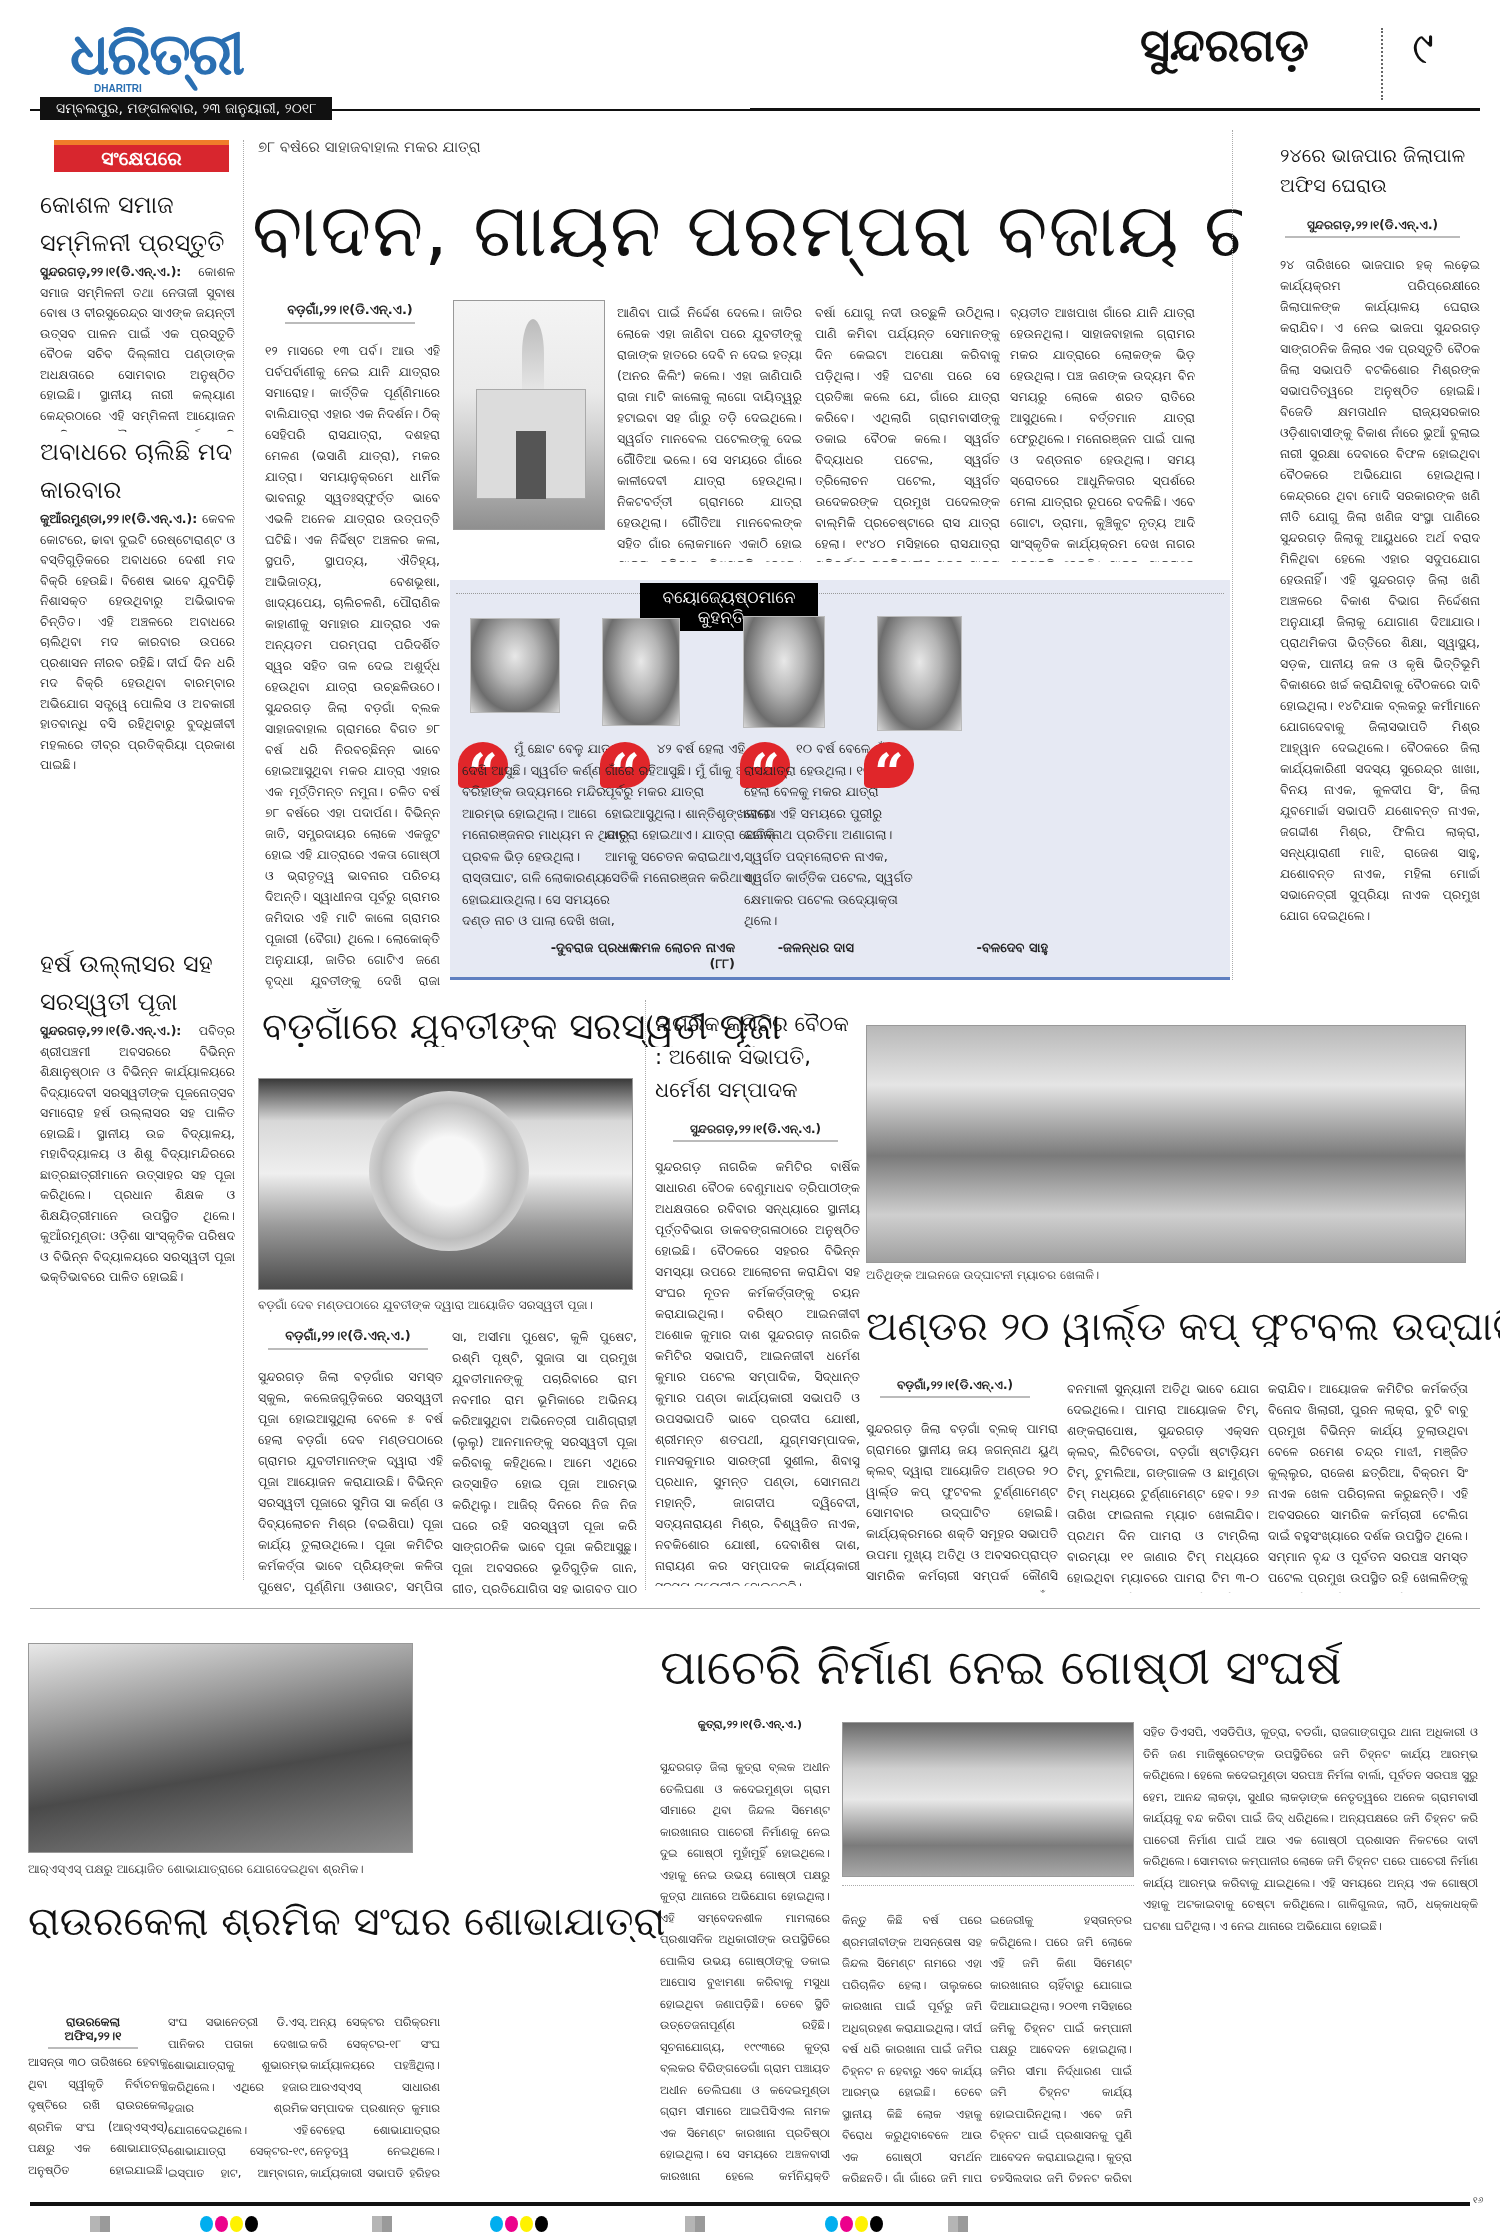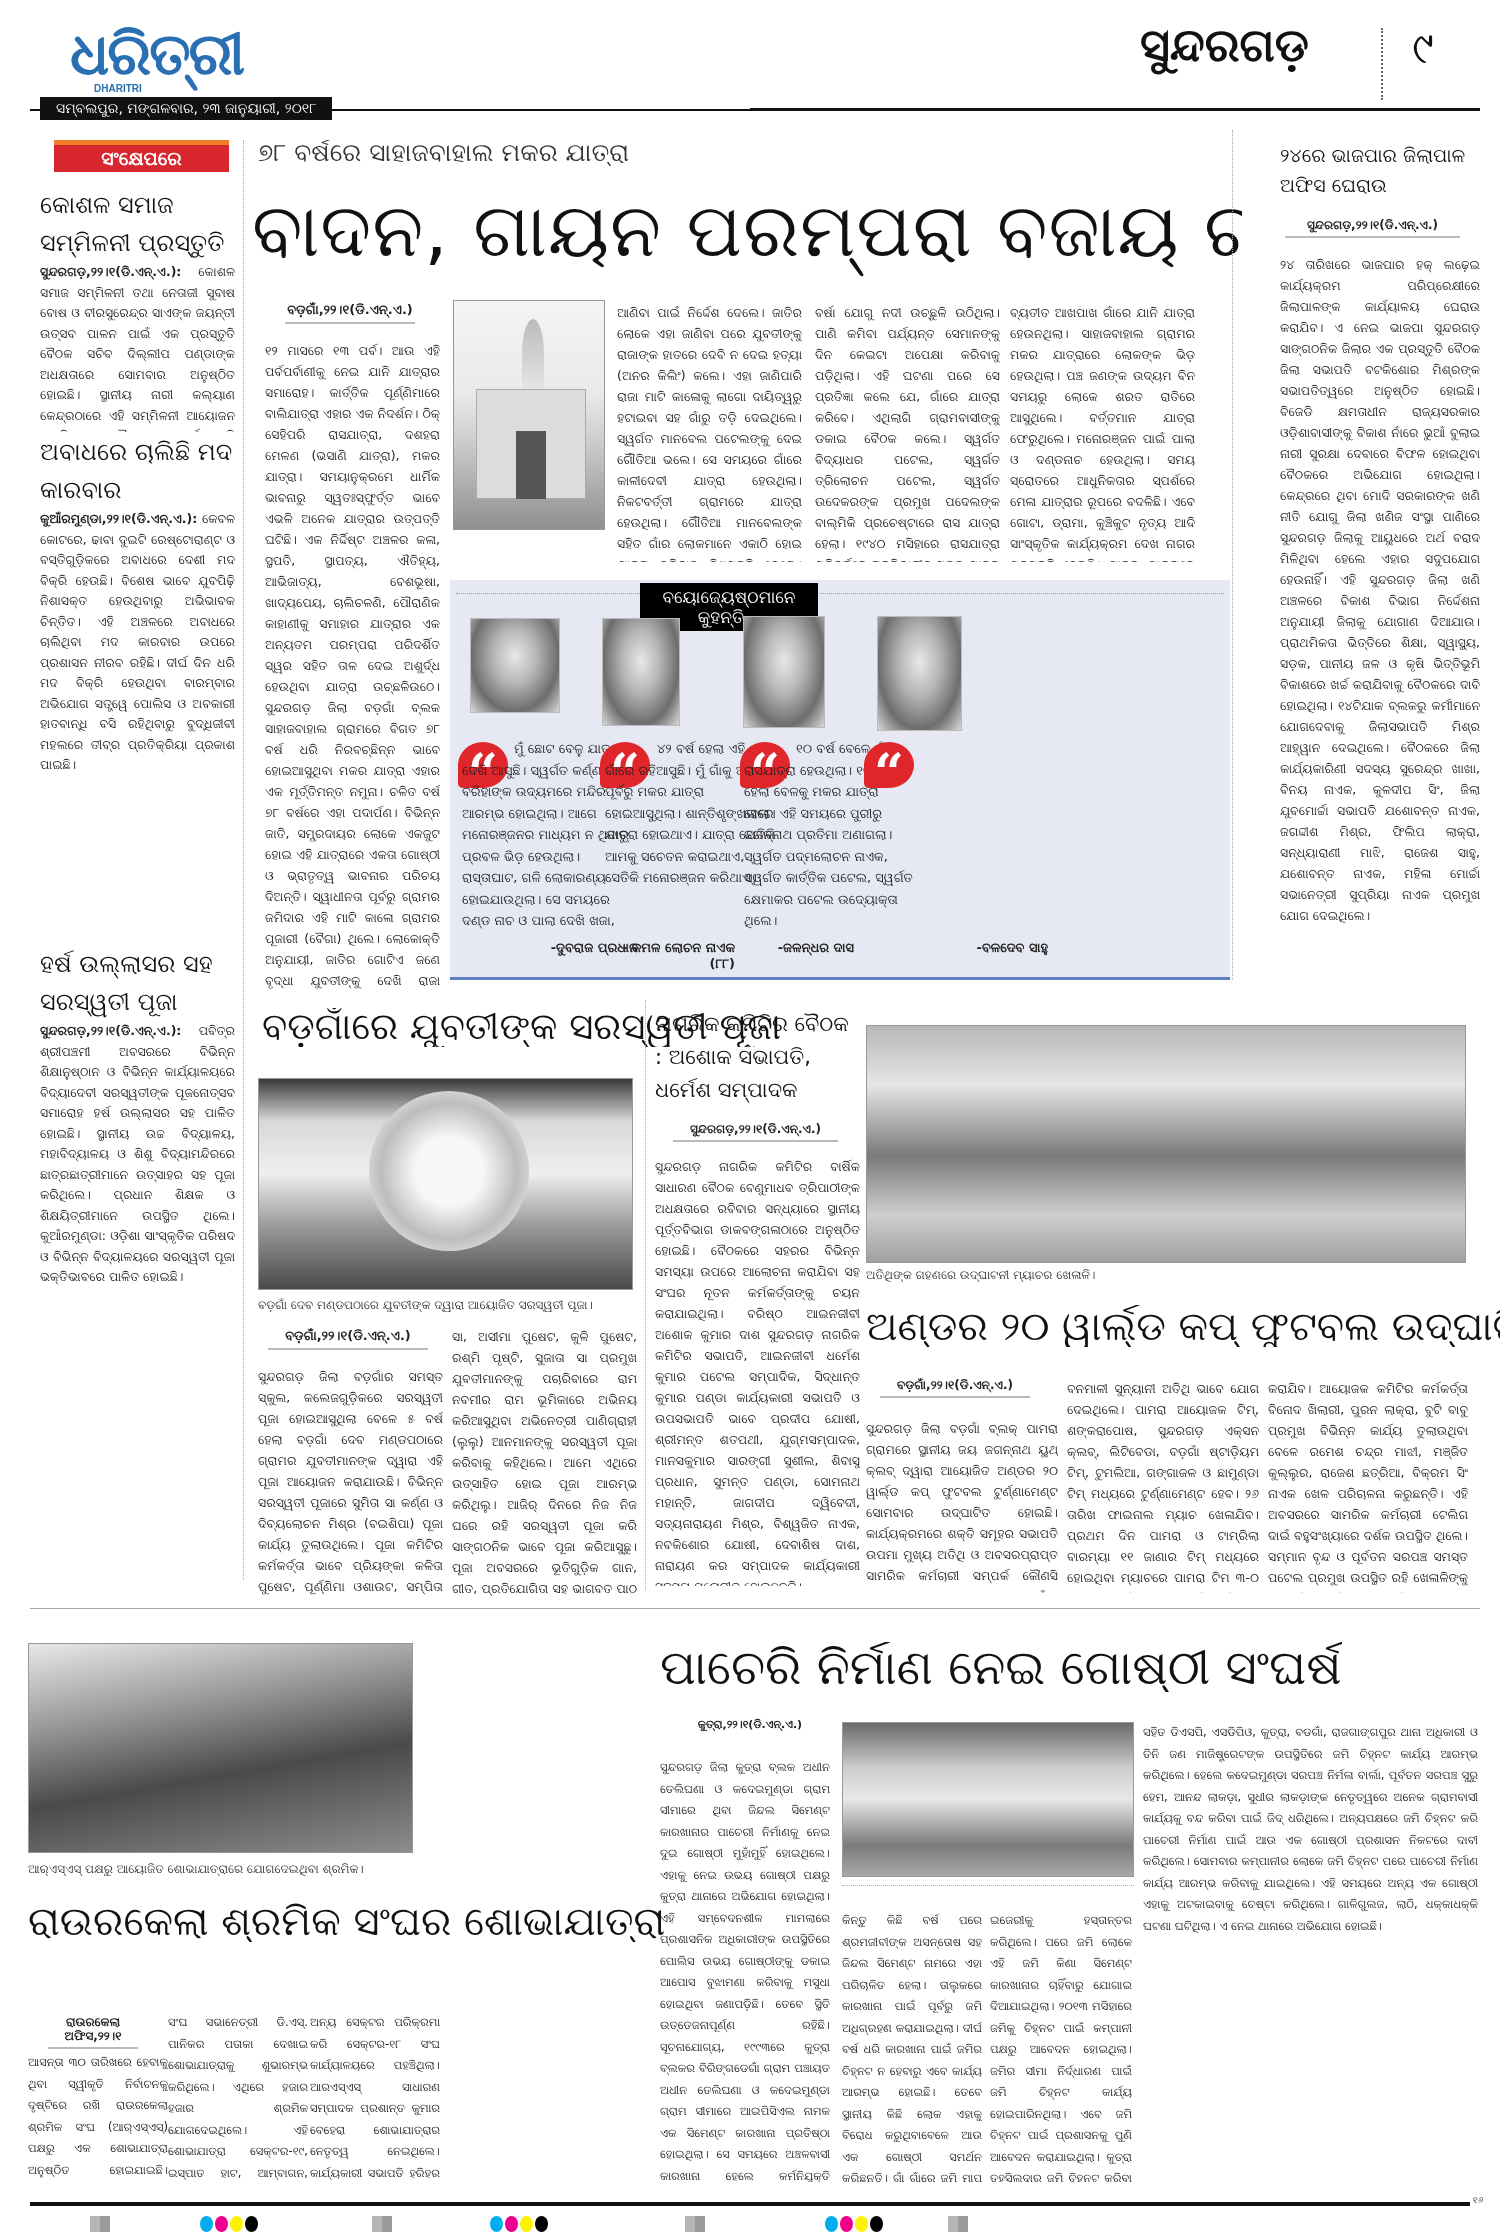--- a/index.html
+++ b/index.html
@@ -65,21 +65,21 @@
 <div class="abs" style="left:40px;top:945px;width:195px;height:640px;">
   <div class="hl" style="font-size:24px;line-height:38px;white-space:normal;height:76px;">ହର୍ଷ ଉଲ୍ଲାସର ସହ ସରସ୍ୱତୀ ପୂଜା ପାଳିତ</div>
   <div class="txt" style="height:555px;font-size:12.5px;line-height:20.5px;">
     <b>ସୁନ୍ଦରଗଡ଼,୨୨।୧(ଡି.ଏନ୍.ଏ.):</b>
     <span>ପବିତ୍ର ଶ୍ରୀପଞ୍ଚମୀ ଅବସରରେ ବିଭିନ୍ନ ଶିକ୍ଷାନୁଷ୍ଠାନ ଓ ବିଭିନ୍ନ କାର୍ଯ୍ୟାଳୟରେ ବିଦ୍ୟାଦେବୀ ସରସ୍ୱତୀଙ୍କ ପୂଜନୋତ୍ସବ ସମାରୋହ ହର୍ଷ ଉଲ୍ଲାସର ସହ ପାଳିତ ହୋଇଛି। ସ୍ଥାନୀୟ ଉଚ୍ଚ ବିଦ୍ୟାଳୟ, ମହାବିଦ୍ୟାଳୟ ଓ ଶିଶୁ ବିଦ୍ୟାମନ୍ଦିରରେ ଛାତ୍ରଛାତ୍ରୀମାନେ ଉତ୍ସାହର ସହ ପୂଜା କରିଥିଲେ। ପ୍ରଧାନ ଶିକ୍ଷକ ଓ ଶିକ୍ଷୟିତ୍ରୀମାନେ ଉପସ୍ଥିତ ଥିଲେ। କୁଆଁରମୁଣ୍ଡା: ଓଡ଼ିଶା ସାଂସ୍କୃତିକ ପରିଷଦ ଓ ବିଭିନ୍ନ ବିଦ୍ୟାଳୟରେ ସରସ୍ୱତୀ ପୂଜା ଭକ୍ତିଭାବରେ ପାଳିତ ହୋଇଛି।</span>
   </div>
 </div>
 
 <div class="abs vrule" style="left:243px;top:140px;height:1440px;"></div>
 
-<div class="abs hl" style="left:258px;top:140px;font-size:25px;color:#333;">୭୮ ବର୍ଷରେ ସାହାଜବାହାଲ ମକର ଯାତ୍ରା</div>
+<div class="abs hl" style="left:258px;top:140px;font-size:15px;color:#333;">୭୮ ବର୍ଷରେ ସାହାଜବାହାଲ ମକର ଯାତ୍ରା</div>
 <div class="abs hl" style="left:252px;top:180px;width:990px;font-size:74px;line-height:100px;letter-spacing:1px;">ବାଦନ, ଗାୟନ ପରମ୍ପରା ବଜାୟ ରହିଛି</div>
 
 <div class="abs dateline" style="left:285px;top:302px;width:130px;font-size:13px;">ବଡ଼ଗାଁ,୨୨।୧(ଡି.ଏନ୍.ଏ.)</div>
 <div class="abs txt" style="left:265px;top:340px;width:175px;height:650px;">୧୨ ମାସରେ ୧୩ ପର୍ବ। ଆଉ ଏହି ପର୍ବପର୍ବାଣୀକୁ ନେଇ ଯାନି ଯାତ୍ରାର ସମାରୋହ। କାର୍ତ୍ତିକ ପୂର୍ଣ୍ଣିମାରେ ବାଲିଯାତ୍ରା ଏହାର ଏକ ନିଦର୍ଶନ। ଠିକ୍ ସେହିପରି ରାସଯାତ୍ରା, ଦଶହରା ମେଳଣ (ଭସାଣି ଯାତ୍ରା), ମକର ଯାତ୍ରା। ସମୟାନୁକ୍ରମେ ଧାର୍ମିକ ଭାବନାରୁ ସ୍ୱତଃସ୍ଫୁର୍ତ୍ତ ଭାବେ ଏଭଳି ଅନେକ ଯାତ୍ରାର ଉତ୍ପତ୍ତି ଘଟିଛି। ଏକ ନିର୍ଦ୍ଦିଷ୍ଟ ଅଞ୍ଚଳର କଳା, ସ୍ଥପତି, ସ୍ଥାପତ୍ୟ, ଐତିହ୍ୟ, ଆଭିଜାତ୍ୟ, ବେଶଭୂଷା, ଖାଦ୍ୟପେୟ, ଚାଲିଚଳଣି, ପୌରାଣିକ କାହାଣୀକୁ ସମାହାର ଯାତ୍ରାର ଏକ ଅନ୍ୟତମ ପରମ୍ପରା ପରିଦର୍ଶିତ ସ୍ୱର ସହିତ ତାଳ ଦେଇ ଅଶୁର୍ଦ୍ଧ ହେଉଥିବା ଯାତ୍ରା ଉଚ୍ଛଳିଉଠେ। ସୁନ୍ଦରଗଡ଼ ଜିଲା ବଡ଼ଗାଁ ବ୍ଲକ ସାହାଜବାହାଲ ଗ୍ରାମରେ ବିଗତ ୭୮ ବର୍ଷ ଧରି ନିରବଚ୍ଛିନ୍ନ ଭାବେ ହୋଇଆସୁଥିବା ମକର ଯାତ୍ରା ଏହାର ଏକ ମୂର୍ତ୍ତିମନ୍ତ ନମୁନା। ଚଳିତ ବର୍ଷ ୭୮ ବର୍ଷରେ ଏହା ପଦାର୍ପଣ। ବିଭିନ୍ନ ଜାତି, ସମ୍ପ୍ରଦାୟର ଲୋକେ ଏକଜୁଟ ହୋଇ ଏହି ଯାତ୍ରାରେ ଏକତା ଗୋଷ୍ଠୀ ଓ ଭ୍ରାତୃତ୍ୱ ଭାବନାର ପରିଚୟ ଦିଅନ୍ତି। ସ୍ୱାଧୀନତା ପୂର୍ବରୁ ଗ୍ରାମର ଜମିଦାର ଏହି ମାଟି କାଳୋ ଗ୍ରାମର ପୂଜାରୀ (ବୈଗା) ଥିଲେ। ଲୋକୋକ୍ତି ଅନୁଯାୟୀ, ଜାତିର ଗୋଟିଏ ଜଣେ ବୃଦ୍ଧା ଯୁବତୀଙ୍କୁ ଦେଖି ରାଜା ଆକୃଷ୍ଟ ହୋଇ ରାଜବାଟୀକୁ</div>
 
 <div class="abs photo" style="left:453px;top:300px;width:152px;height:230px;background:linear-gradient(180deg,#f4f4f4 0%,#eaeaea 40%,#cfcfcf 60%,#8f8f8f 100%);">
   <div style="position:absolute;left:68px;top:18px;width:22px;height:70px;background:linear-gradient(180deg,#bbb,#e5e5e5);border-radius:50% 50% 0 0;"></div>
   <div style="position:absolute;left:22px;top:88px;width:110px;height:110px;background:#dcdcdc;border:1px solid #aaa;"></div>
   <div style="position:absolute;left:62px;top:130px;width:30px;height:68px;background:#555;"></div>
 </div>
@@ -129,21 +129,21 @@
 <div class="abs txt" style="left:452px;top:1326px;width:185px;height:270px;">ସା, ଅସୀମା ପୁଷେଟ, କୁଳି ପୁଷେଟ, ରଶ୍ମି ପୃଷ୍ଟି, ସୁଜାତା ସା ପ୍ରମୁଖ ଯୁବତୀମାନଙ୍କୁ ପଚାରିବାରେ ରାମ ନବମୀର ରାମ ଭୂମିକାରେ ଅଭିନୟ କରିଆସୁଥିବା ଅଭିନେତ୍ରୀ ପାଣିଗ୍ରାହୀ (ଲୁଲୁ) ଆନମାନଙ୍କୁ ସରସ୍ୱତୀ ପୂଜା କରିବାକୁ କହିଥିଲେ। ଆମେ ଏଥିରେ ଉତ୍ସାହିତ ହୋଇ ପୂଜା ଆରମ୍ଭ କରିଥିଲୁ। ଆଜିର୍ ଦିନରେ ନିଜ ନିଜ ଘରେ ରହି ସରସ୍ୱତୀ ପୂଜା କରି ସାଙ୍ଗଠନିକ ଭାବେ ପୂଜା କରିଆସୁଛୁ। ପୂଜା ଅବସରରେ ଭୂତିଗୁଡ଼ିକ ଗାନ, ଗୀତ, ପ୍ରତିଯୋଗିତା ସହ ଭାଗବତ ପାଠ ଓ ବୈଠକୀ କୀର୍ତ୍ତନ କରିଥାଉ।</div>
 
 <div class="abs vrule" style="left:645px;top:1000px;height:590px;"></div>
 <div class="abs" style="left:655px;top:1008px;width:205px;height:590px;">
   <div class="hl" style="font-size:21px;line-height:33px;white-space:normal;height:104px;">ନାଗରିକ କମିଟିର ବୈଠକ : ଅଶୋକ ସଭାପତି, ଧର୍ମେଶ ସମ୍ପାଦକ</div>
   <div class="dateline" style="margin-top:10px;margin-left:18px;width:165px;font-size:12px;">ସୁନ୍ଦରଗଡ଼,୨୨।୧(ଡି.ଏନ୍.ଏ.)</div>
   <div class="txt" style="margin-top:14px;height:430px;">ସୁନ୍ଦରଗଡ଼ ନାଗରିକ କମିଟିର ବାର୍ଷିକ ସାଧାରଣ ବୈଠକ ବେଣୁମାଧବ ତ୍ରିପାଠୀଙ୍କ ଅଧକ୍ଷତାରେ ରବିବାର ସନ୍ଧ୍ୟାରେ ସ୍ଥାନୀୟ ପୂର୍ତ୍ତବିଭାଗ ଡାକବଙ୍ଗଳାଠାରେ ଅନୁଷ୍ଠିତ ହୋଇଛି। ବୈଠକରେ ସହରର ବିଭିନ୍ନ ସମସ୍ୟା ଉପରେ ଆଲୋଚନା କରାଯିବା ସହ ସଂଘର ନୂତନ କର୍ମକର୍ତ୍ତାଙ୍କୁ ଚୟନ କରାଯାଇଥିଲା। ବରିଷ୍ଠ ଆଇନଜୀବୀ ଅଶୋକ କୁମାର ଦାଶ ସୁନ୍ଦରଗଡ଼ ନାଗରିକ କମିଟିର ସଭାପତି, ଆଇନଜୀବୀ ଧର୍ମେଶ କୁମାର ପଟେଲ ସମ୍ପାଦିକ, ସିଦ୍ଧାନ୍ତ କୁମାର ପଣ୍ଡା କାର୍ଯ୍ୟକାରୀ ସଭାପତି ଓ ଉପସଭାପତି ଭାବେ ପ୍ରଦୀପ ଯୋଷୀ, ଶ୍ରୀମନ୍ତ ଶତପଥୀ, ଯୁଗ୍ମସମ୍ପାଦକ, ମାନସକୁମାର ସାରଙ୍ଗୀ ସୁଶୀଲ, ଶିବାସୁ ପ୍ରଧାନ, ସୁମନ୍ତ ପଣ୍ଡା, ସୋମନାଥ ମହାନ୍ତି, ଜାଗଦୀପ ଦ୍ୱିବେଦୀ, ସତ୍ୟନାରାୟଣ ମିଶ୍ର, ବିଶ୍ୱଜିତ ନାଏକ, ନବକିଶୋର ଯୋଷୀ, ଦେବାଶିଷ ଦାଶ, ନାରାୟଣ କର ସମ୍ପାଦକ କାର୍ଯ୍ୟକାରୀ ସଦସ୍ୟ ମନୋନୀତ ହୋଇଛନ୍ତି।</div>
 </div>
 
 <div class="abs photo" style="left:866px;top:1025px;width:600px;height:238px;background:linear-gradient(180deg,#b8b8b8 0%,#e5e5e5 25%,#7a7a7a 55%,#cfcfcf 80%,#a0a0a0 100%);"></div>
-<div class="abs caption" style="left:866px;top:1268px;">ଅତିଥିଙ୍କ ଗହଣରେ ଉଦ୍‌ଘାଟନୀ ମ୍ୟାଚର ଖେଳାଳି।</div>
+<div class="abs caption" style="left:866px;top:1268px;">ଅତିଥିଙ୍କ ଆଇନଜେ ଉଦ୍‌ଘାଟନୀ ମ୍ୟାଚର ଖେଳାଳି।</div>
 <div class="abs hl" style="left:866px;top:1305px;font-size:40px;">ଅଣ୍ଡର ୨୦ ୱାର୍ଲ୍ଡ କପ୍ ଫୁଟବଲ ଉଦ୍‌ଘାଟିତ</div>
 <div class="abs dateline" style="left:880px;top:1378px;width:150px;font-size:12px;">ବଡ଼ଗାଁ,୨୨।୧(ଡି.ଏନ୍.ଏ.)</div>
 <div class="abs txt" style="left:866px;top:1418px;width:192px;height:175px;">ସୁନ୍ଦରଗଡ଼ ଜିଲା ବଡ଼ଗାଁ ବ୍ଲକ୍ ପାମରା ଗ୍ରାମରେ ସ୍ଥାନୀୟ ଜୟ ଜଗନ୍ନାଥ ୟୁଥ୍ କ୍ଲବ୍ ଦ୍ୱାରା ଆୟୋଜିତ ଅଣ୍ଡର ୨୦ ୱାର୍ଲ୍ଡ କପ୍ ଫୁଟବଲ ଟୁର୍ଣ୍ଣାମେଣ୍ଟ ସୋମବାର ଉଦ୍‌ଘାଟିତ ହୋଇଛି। କାର୍ଯ୍ୟକ୍ରମରେ ଶକ୍ତି ସମୂହର ସଭାପତି ଉପମା ମୁଖ୍ୟ ଅତିଥି ଓ ଅବସରପ୍ରାପ୍ତ ସାମରିକ କର୍ମଚାରୀ ସମ୍ପର୍କ କୌଣସି ଟେଲୁରା ଟୋନ ଲାକ୍ରା, ଜୋଲେକଣା ଗାଁର ସାହିତ ରାମ ମାଝୀ, ପାମରାର</div>
 <div class="abs txt" style="left:1067px;top:1378px;width:192px;height:215px;">ବନମାଳୀ ସୁନ୍ୟାନୀ ଅତିଥି ଭାବେ ଯୋଗ ଦେଇଥିଲେ। ପାମରା ଆୟୋଜକ ଟିମ୍, ଶଙ୍କରାପୋଷ, ସୁନ୍ଦରଗଡ଼ ଏକ୍ସନ କ୍ଲବ୍, ଲିଟିବେଡା, ବଡ଼ଗାଁ ଷ୍ଟାଡ଼ିୟମ ଟିମ୍, ଟୁମଲିଆ, ଗଙ୍ଗାଜଳ ଓ ଛାମୁଣ୍ଡା ଟିମ୍ ମଧ୍ୟରେ ଟୁର୍ଣ୍ଣାମେଣ୍ଟ ହେବ। ୨୬ ତାରିଖ ଫାଇନାଲ ମ୍ୟାଚ ଖେଳାଯିବ। ପ୍ରଥମ ଦିନ ପାମରା ଓ ଟାମ୍ରିଲା ବାରମ୍ୟା ୧୧ ଜାଣାର ଟିମ୍ ମଧ୍ୟରେ ହୋଇଥିବା ମ୍ୟାଚରେ ପାମରା ଟିମ ୩-୦ ଗୋଲ୍‌ରେ ବିଜୟୀ ହୋଇଛି। ବିଜେତା ଟିମ୍‌କୁ ୧ ହଜାର ଟଙ୍କା ଟ୍ରଫି ଓ ଉପବିଜେତା ଟପ୍ ଷ୍ଟୋରାରଙ୍କୁ ସାଇକେଲ ପୁରସ୍କୃତ</div>
 <div class="abs txt" style="left:1268px;top:1378px;width:200px;height:215px;">କରାଯିବ। ଆୟୋଜକ କମିଟିର କର୍ମକର୍ତ୍ତା ବିନୋଦ ଖିଲାରୀ, ପୁରନ ଲାକ୍ରା, ବୁଟି ବାବୁ ପ୍ରମୁଖ ବିଭିନ୍ନ କାର୍ଯ୍ୟ ତୁଲାଉଥିବା ବେଳେ ରମେଶ ଚନ୍ଦ୍ର ମାଝୀ, ମଞ୍ଜିତ କୁଲ୍ଲୁର, ରାଜେଶ ଛତ୍ରିଆ, ବିକ୍ରମ ସିଂ ନାଏକ ଖେଳ ପରିଚାଳନା କରୁଛନ୍ତି। ଏହି ଅବସରରେ ସାମରିକ କର୍ମଚାରୀ ଟେଲିଗ ଦାଇଁ ବହୁସଂଖ୍ୟାରେ ଦର୍ଶକ ଉପସ୍ଥିତ ଥିଲେ। ସମ୍ମାନ ବୃନ୍ଦ ଓ ପୂର୍ବତନ ସରପଞ୍ଚ ସମସ୍ତ ପଟେଲ ପ୍ରମୁଖ ଉପସ୍ଥିତ ରହି ଖେଳାଳିଙ୍କୁ ଉତ୍ସାହିତ କରିଥିଲେ। ମହିଳା ଫୁଟବଲ ମ୍ୟାଚ ଅନୁଷ୍ଠିତ ହେବ।</div>
 
 <div class="abs" style="left:30px;top:1608px;width:1450px;border-top:1px solid #aaa;"></div>
 
 <div class="abs photo" style="left:28px;top:1643px;width:385px;height:210px;background:linear-gradient(170deg,#e8e8e8 0%,#9c9c9c 30%,#4a4a4a 60%,#8c8c8c 100%);"></div>
 <div class="abs caption" style="left:28px;top:1862px;width:400px;">ଆର୍‌ଏସ୍‌ଏସ୍ ପକ୍ଷରୁ ଆୟୋଜିତ ଶୋଭାଯାତ୍ରାରେ ଯୋଗଦେଇଥିବା ଶ୍ରମିକ।</div>

